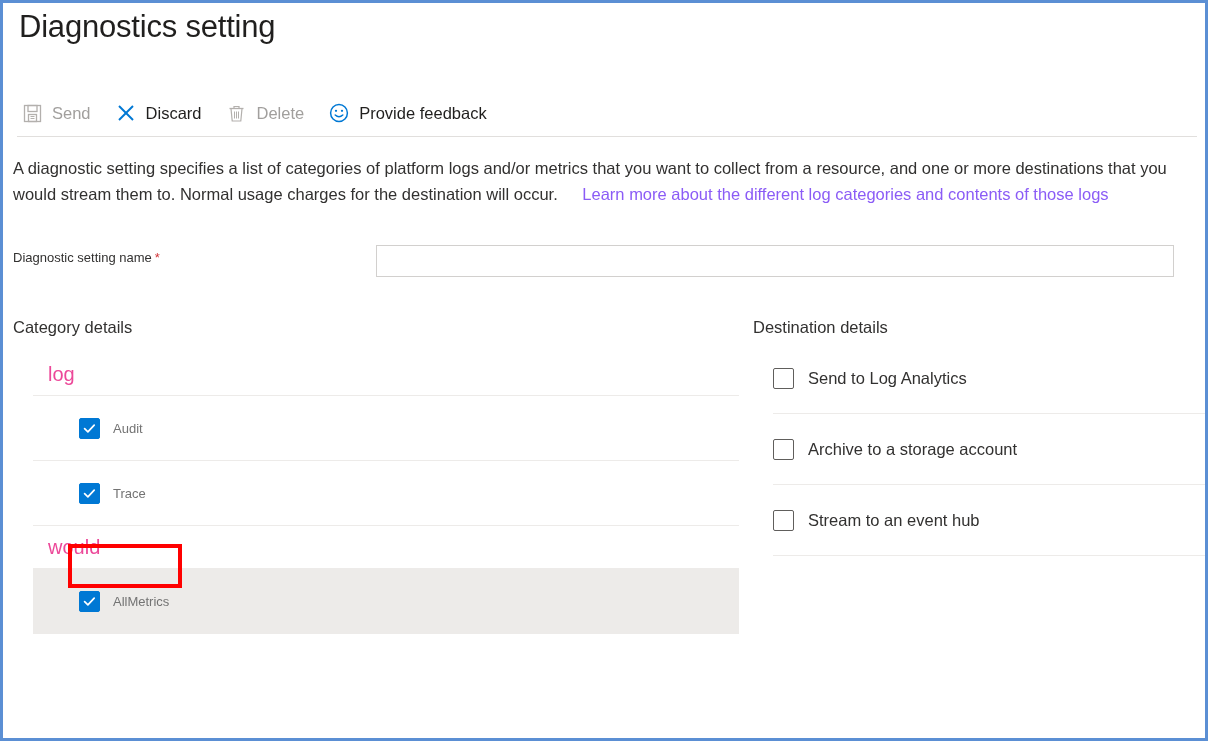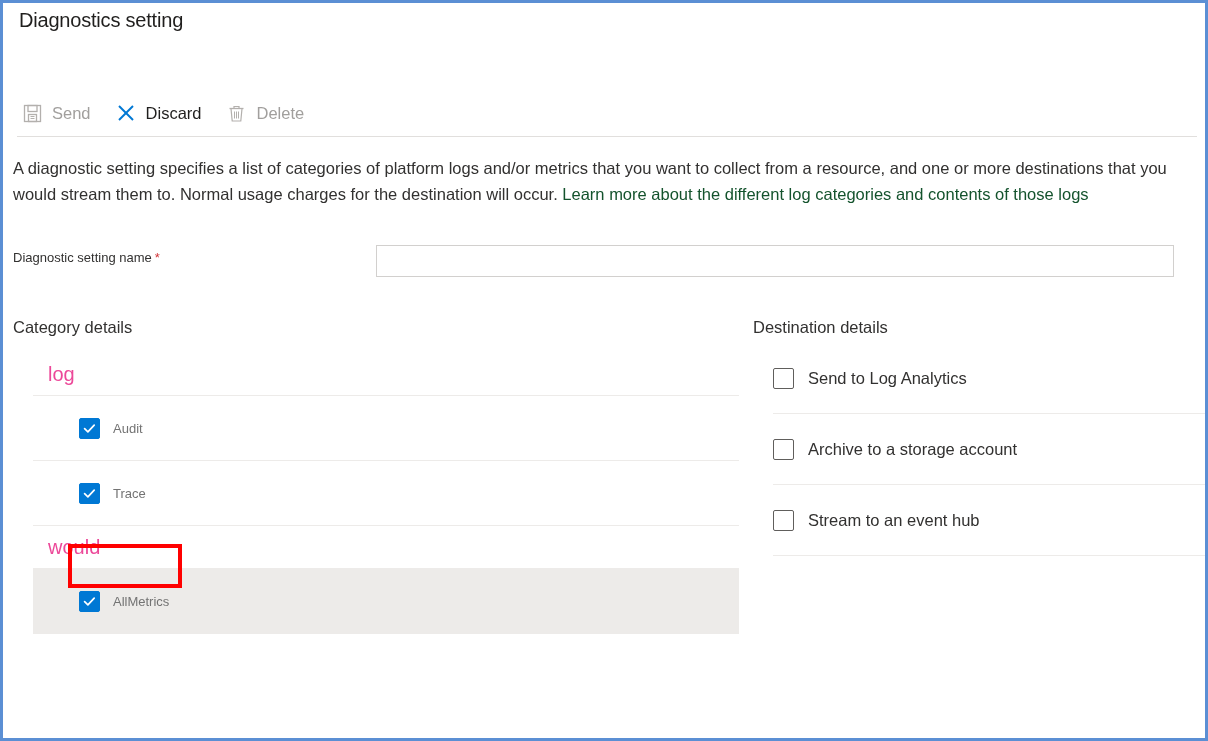--- a/index.html
+++ b/index.html
@@ -27,21 +27,21 @@
     right: 0;
     bottom: 0;
     background: #ffffff;
   }
 
   
   .page-title {
     position: absolute;
     left: 16px;
     top: 6px;
-    font-size: 20px;
+    font-size: 31px;
     font-weight: 400;
     color: #201f1e;
     letter-spacing: -0.2px;
     white-space: nowrap;
   }
 
   
   .toolbar {
     position: absolute;
     left: 16px;
@@ -92,22 +92,23 @@
   .description {
     position: absolute;
     left: 10px;
     top: 152px;
     width: 1180px;
     font-size: 16.5px;
     line-height: 26px;
     color: #323130;
   }
   .description a {
-    color: #14532d;
+    color: #8b5cf6;
     text-decoration: none;
+    margin-left: 20px;
   }
 
   
   .name-label {
     position: absolute;
     left: 10px;
     top: 247px;
     font-size: 13px;
     color: #323130;
     white-space: nowrap;
@@ -277,20 +278,31 @@
             <line x1="2.5" y1="4.5" x2="16.5" y2="4.5" stroke="#b3b0ad" stroke-width="1.3"></line>
             <path d="M7 4.5 L7 2.5 L12 2.5 L12 4.5" fill="none" stroke="#b3b0ad" stroke-width="1.2"></path>
             <line x1="7.5" y1="7.5" x2="7.5" y2="14.5" stroke="#b3b0ad" stroke-width="1"></line>
             <line x1="9.5" y1="7.5" x2="9.5" y2="14.5" stroke="#b3b0ad" stroke-width="1"></line>
             <line x1="11.5" y1="7.5" x2="11.5" y2="14.5" stroke="#b3b0ad" stroke-width="1"></line>
           </svg>
         </span>
         <span class="tb-label">Delete</span>
       </button>
 
+      <button class="tb-btn">
+        <span class="tb-icon">
+          <svg width="20" height="20" viewBox="0 0 20 20">
+            <circle cx="10" cy="10" r="8.4" fill="none" stroke="#0078d4" stroke-width="1.5"></circle>
+            <circle cx="7" cy="7.8" r="1.15" fill="#0078d4"></circle>
+            <circle cx="13" cy="7.8" r="1.15" fill="#0078d4"></circle>
+            <path d="M6.2 12 Q10 15.4 13.8 12" fill="none" stroke="#0078d4" stroke-width="1.5" stroke-linecap="round"></path>
+          </svg>
+        </span>
+        <span class="tb-label">Provide feedback</span>
+      </button>
 
     </div>
 
     <div class="toolbar-divider"></div>
 
     <div class="description"><span>A diagnostic setting specifies a list of categories of platform logs and/or metrics that you want to collect from a resource, and one or more destinations that you would stream them to. Normal usage charges for the destination will occur. </span><a href="#">Learn more about the different log categories and contents of those logs</a></div>
 
     <div class="name-label"><span>Diagnostic setting name</span><span class="req-star">*</span></div>
     <input class="name-input" type="text" value="" style="">
 

